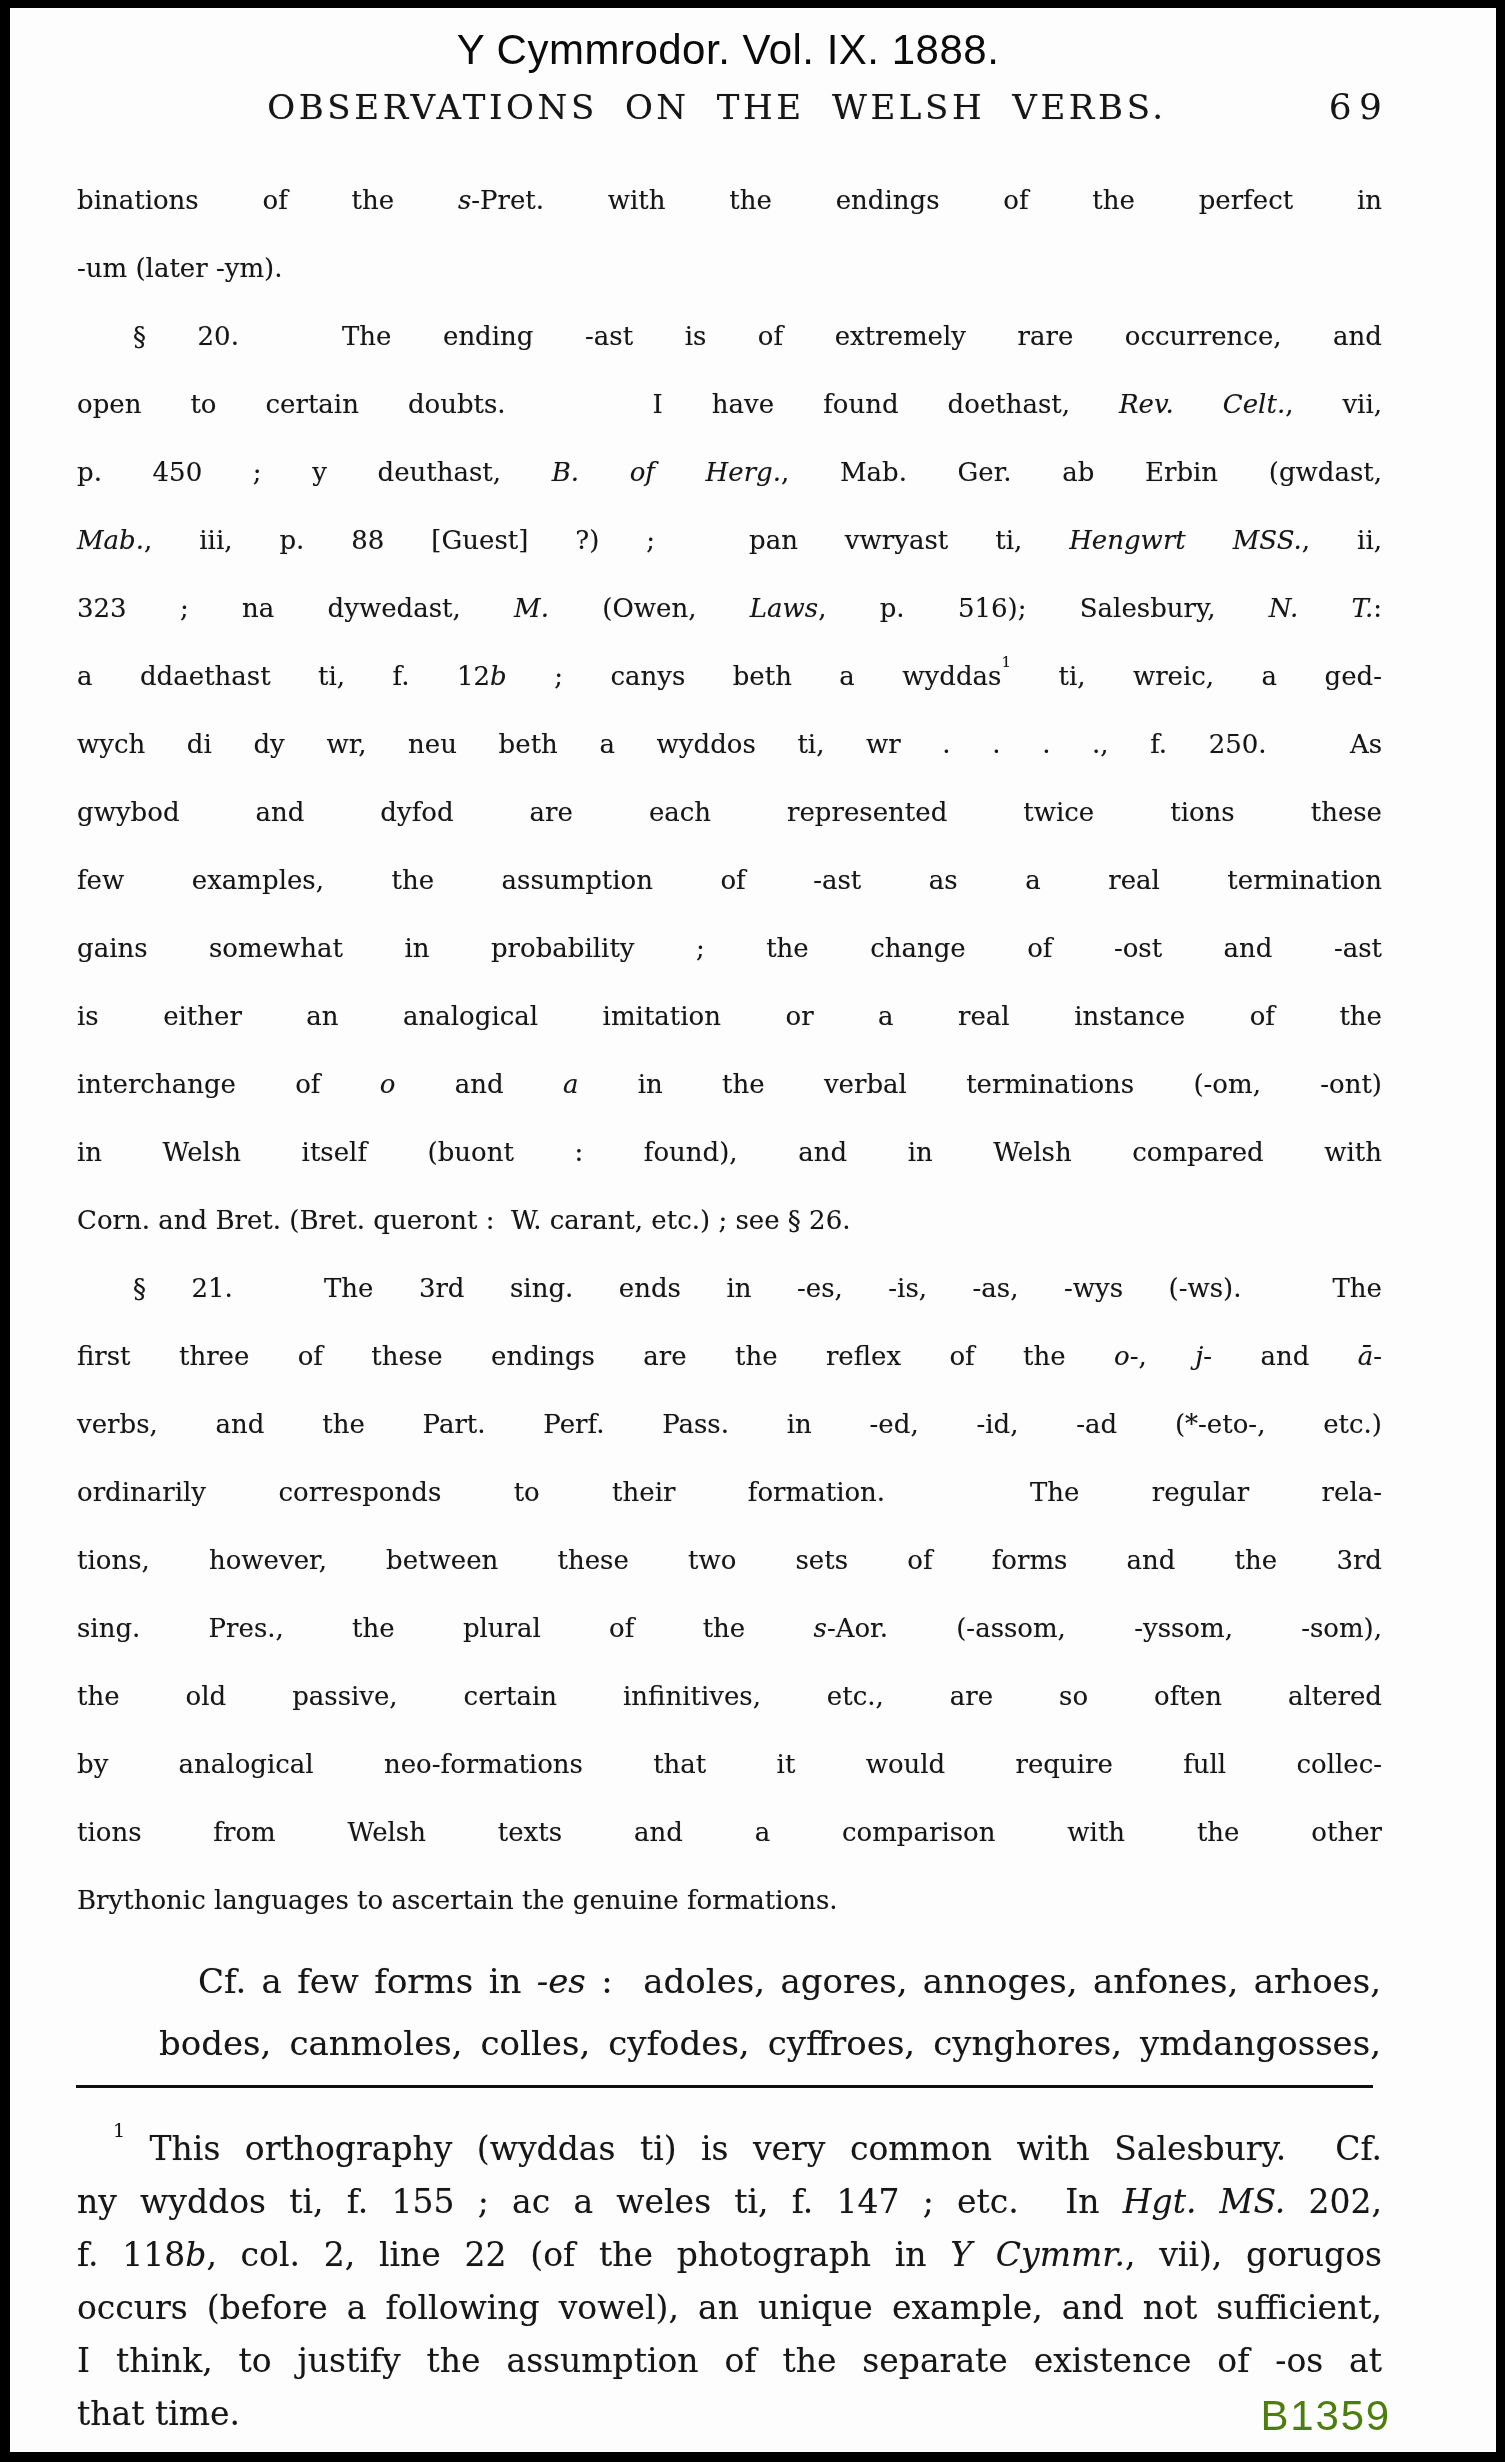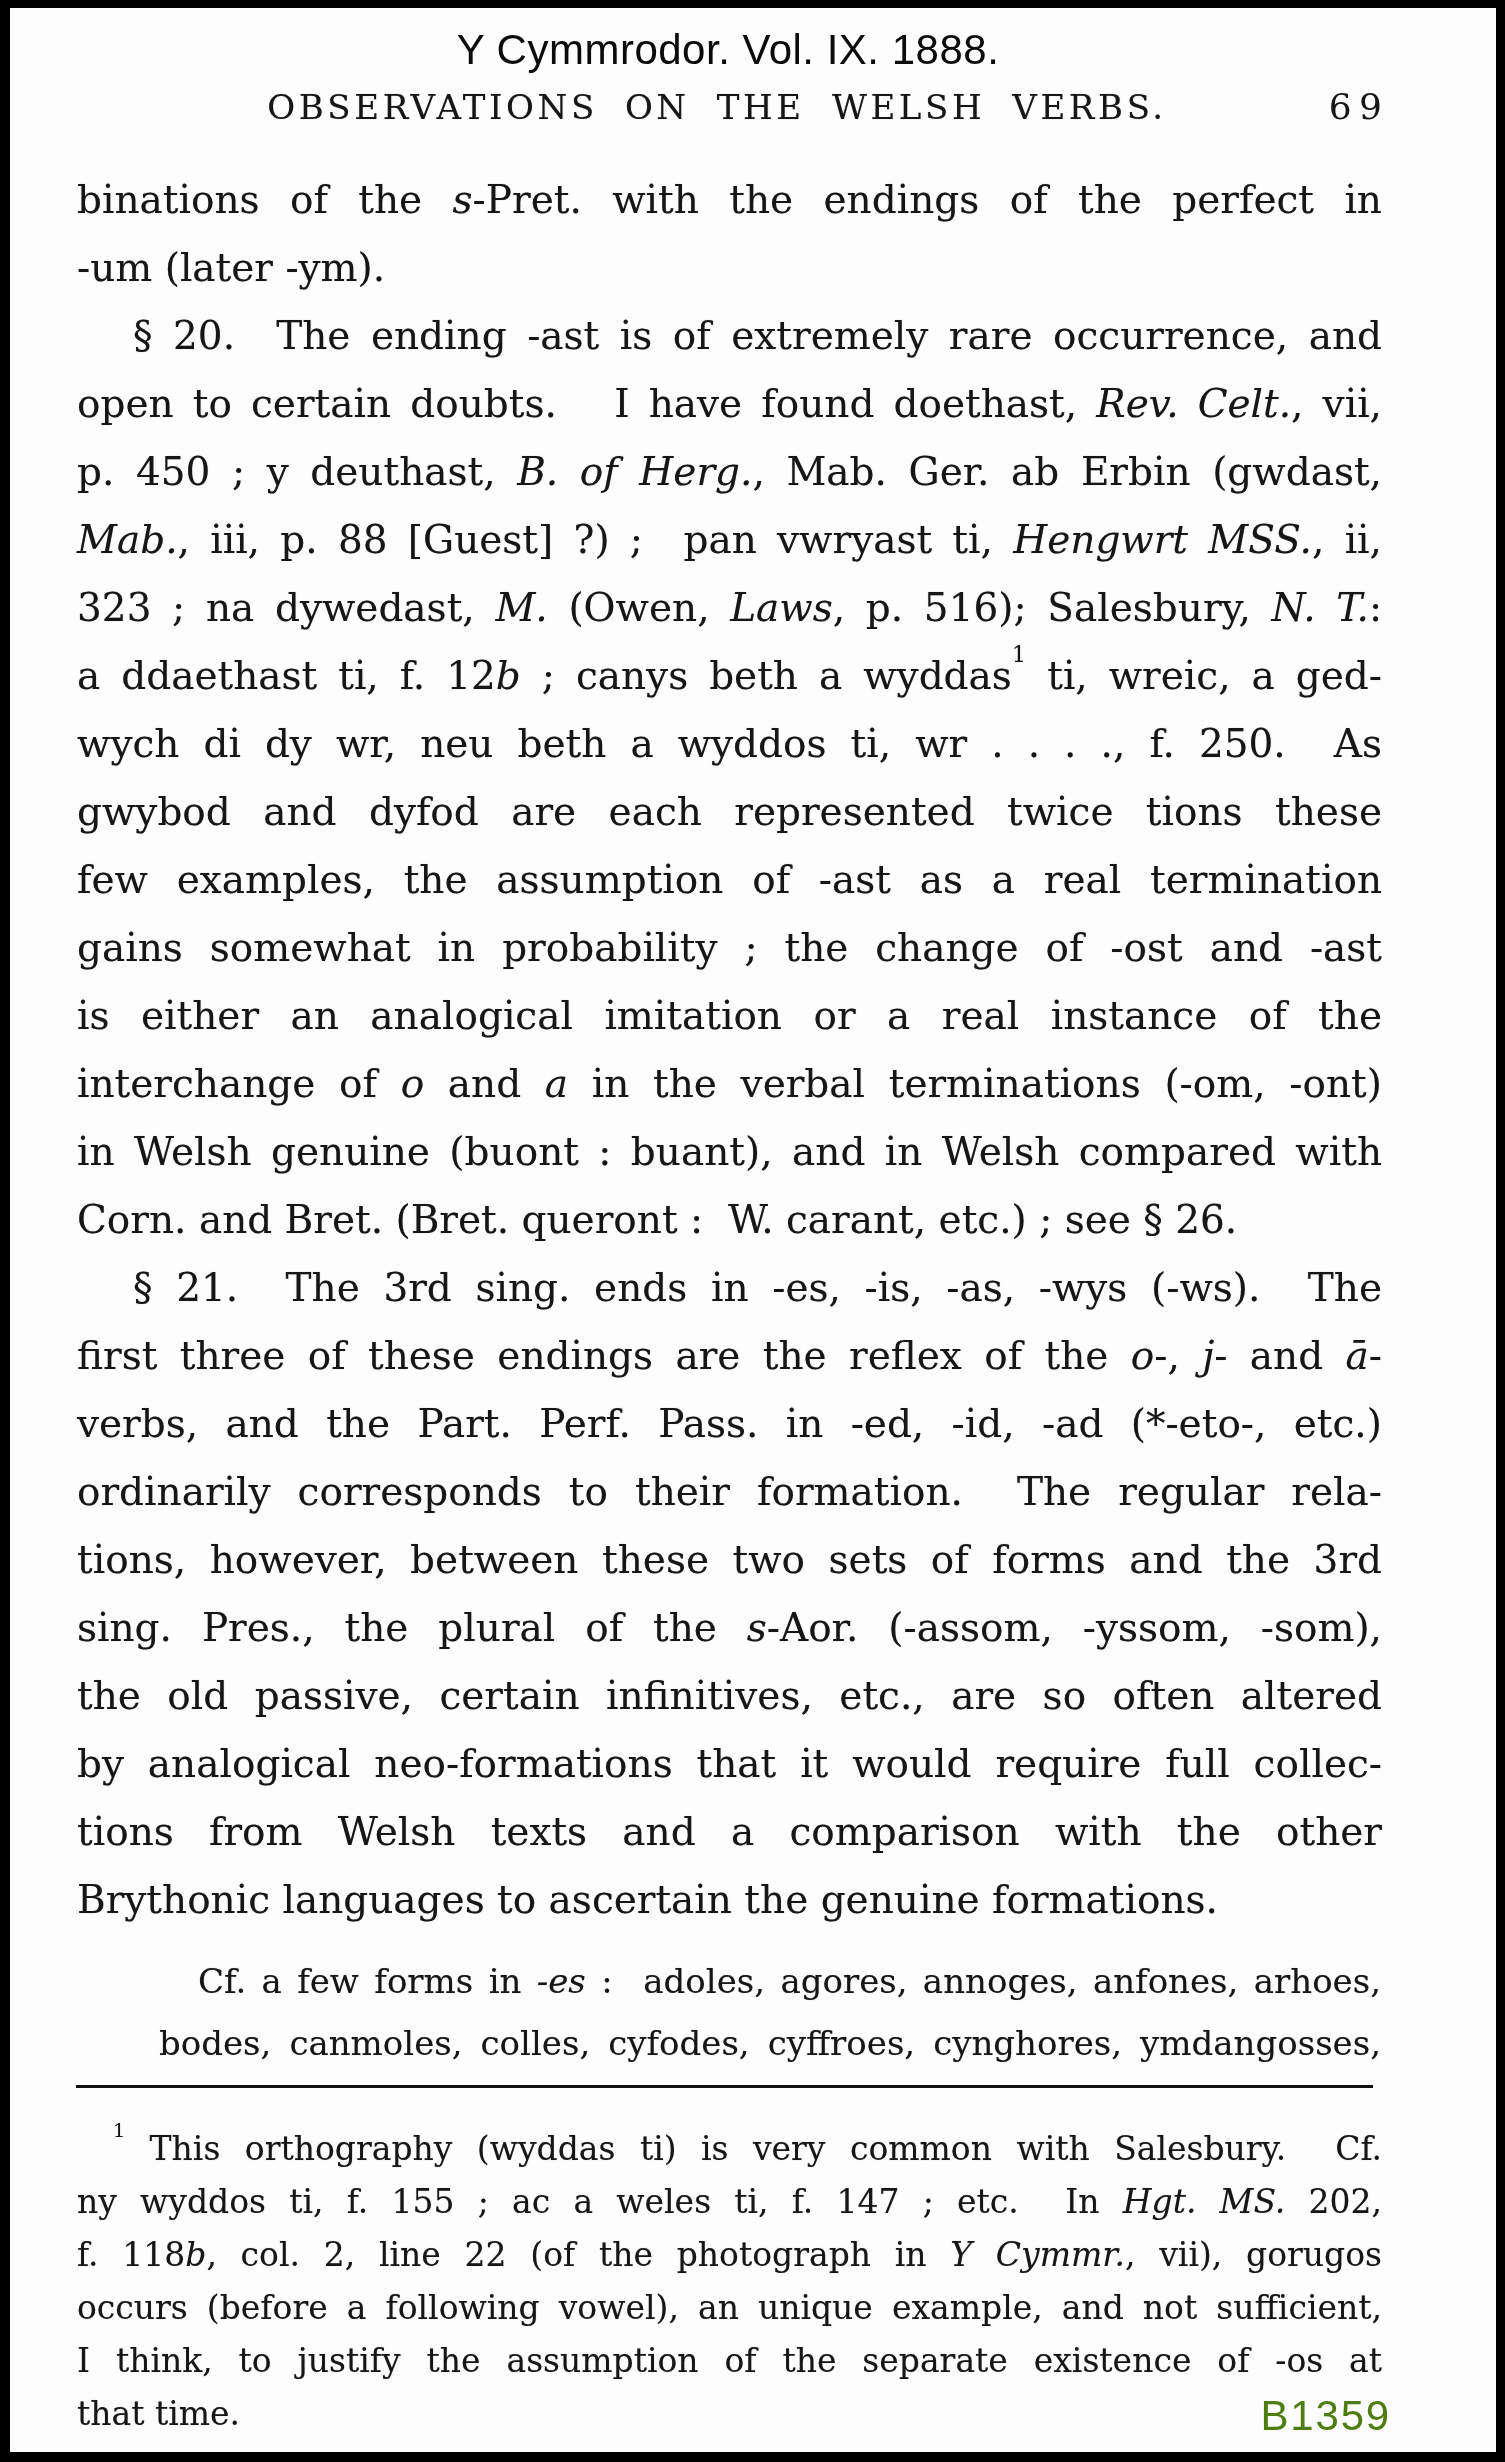--- a/index.html
+++ b/index.html
@@ -32,21 +32,21 @@
     letter-spacing:3.6px;word-spacing:12.7px;
     transform:translateX(-36px);
     text-shadow:0 0 0.9px rgba(0,0,0,0.4);
   }
   .pageno{
     position:absolute;right:107px;top:0;
     font-size:36px;line-height:42px;letter-spacing:7.2px;margin-left:34px;
   }
   .bodytext{
     margin:38px 0 0 67px;width:1305px;
-    font-size:39px;
+    font-size:26px;
     text-shadow:0 0 0.9px rgba(0,0,0,0.35);
   }
   .bodytext .tline{height:68px;line-height:68px;}
   .note{
     margin:16.3px 0 0 149px;width:1222px;
     font-size:34px;
     text-shadow:0 0 0.9px rgba(0,0,0,0.35);
   }
   .note .tline{height:62px;line-height:62px;}
   .rule{
@@ -91,21 +91,21 @@
       <div class="tline just"><span>p. 450 ; y deuthast, </span><i>B. of Herg.</i><span>, Mab. Ger. ab Erbin (gwdast,</span></div>
       <div class="tline just"><i>Mab.</i><span>, iii, p. 88 [Guest] ?) ;&nbsp; pan vwryast ti, </span><i>Hengwrt MSS.</i><span>, ii,</span></div>
       <div class="tline just"><span>323 ; na dywedast, </span><i>M.</i><span> (Owen, </span><i>Laws</i><span>, p. 516); Salesbury, </span><i>N. T.</i><span>:</span></div>
       <div class="tline just"><span>a ddaethast ti, f. 12</span><i>b</i><span> ; canys beth a wyddas</span><sup>1</sup><span> ti, wreic, a ged-</span></div>
       <div class="tline just"><span>wych di dy wr, neu beth a wyddos ti, wr . . . ., f. 250.&nbsp; As</span></div>
       <div class="tline just"><span>gwybod and dyfod are each represented twice tions these</span></div>
       <div class="tline just"><span>few examples, the assumption of -ast as a real termination</span></div>
       <div class="tline just"><span>gains somewhat in probability ; the change of -ost and -ast</span></div>
       <div class="tline just"><span>is either an analogical imitation or a real instance of the</span></div>
       <div class="tline just"><span>interchange of </span><i>o</i><span> and </span><i>a</i><span> in the verbal terminations (-om, -ont)</span></div>
-      <div class="tline just"><span>in Welsh genuine (buont : buant), and in Welsh compared with</span></div>
+      <div class="tline just"><span>in Welsh itself (buont : found), and in Welsh compared with</span></div>
       <div class="tline left"><span>Corn. and Bret. (Bret. queront :&nbsp; W. carant, etc.) ; see § 26.</span></div>
       <div class="tline just" style="text-indent: 56px;"><span>§ 21.&nbsp; The 3rd sing. ends in -es, -is, -as, -wys (-ws).&nbsp; The</span></div>
       <div class="tline just"><span>first three of these endings are the reflex of the </span><i>o</i><span>-, </span><i>j</i><span>- and </span><i>ā</i><span>-</span></div>
       <div class="tline just"><span>verbs, and the Part. Perf. Pass. in -ed, -id, -ad (*-eto-, etc.)</span></div>
       <div class="tline just"><span>ordinarily corresponds to their formation.&nbsp; The regular rela-</span></div>
       <div class="tline just"><span>tions, however, between these two sets of forms and the 3rd</span></div>
       <div class="tline just"><span>sing. Pres., the plural of the </span><i>s</i><span>-Aor. (-assom, -yssom, -som),</span></div>
       <div class="tline just"><span>the old passive, certain infinitives, etc., are so often altered</span></div>
       <div class="tline just"><span>by analogical neo-formations that it would require full collec-</span></div>
       <div class="tline just"><span>tions from Welsh texts and a comparison with the other</span></div>

